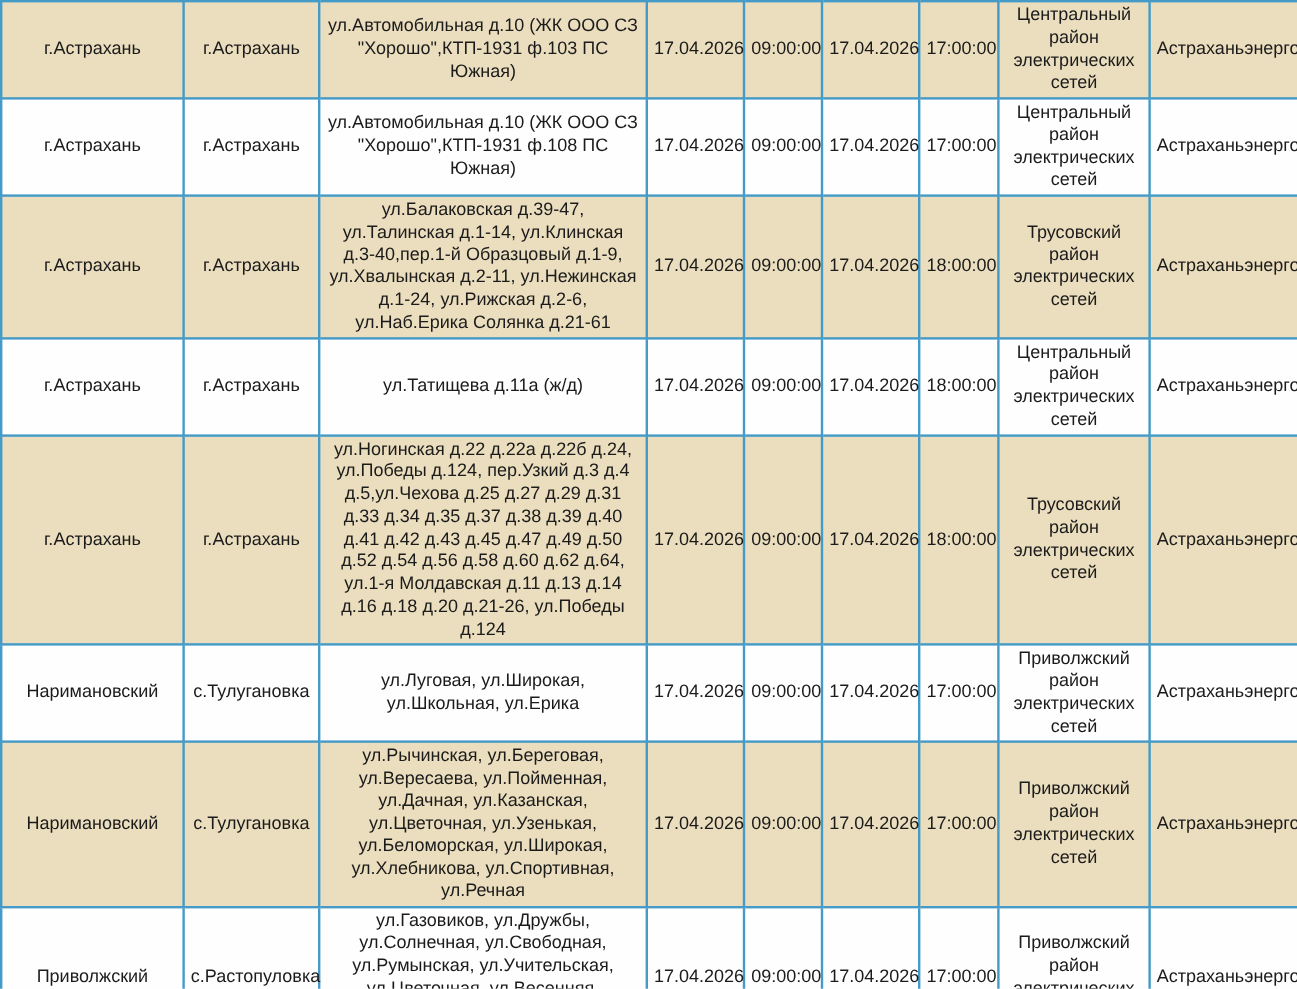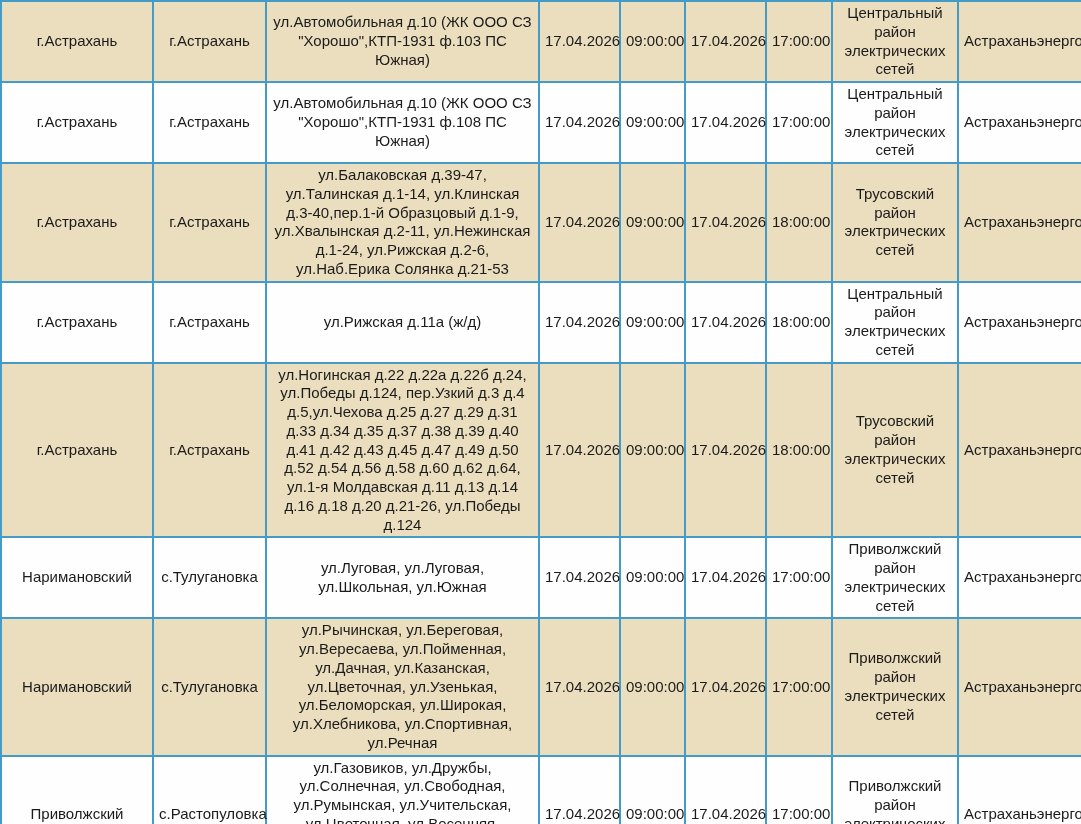--- a/index.html
+++ b/index.html
@@ -78,32 +78,32 @@
         <td data-name="start-date-cell">17.04.2026</td>
         <td data-name="start-time-cell">09:00:00</td>
         <td data-name="end-date-cell">17.04.2026</td>
         <td data-name="end-time-cell">17:00:00</td>
         <td data-name="res-cell" class="wrap">Центральный район электрических сетей</td>
         <td data-name="company-cell">Астраханьэнерго</td>
       </tr>
       <tr data-name="table-row">
         <td data-name="district-cell">г.Астрахань</td>
         <td data-name="settlement-cell">г.Астрахань</td>
-        <td data-name="addresses-cell" class="wrap">ул.Балаковская д.39-47, ул.Талинская д.1-14, ул.Клинская д.3-40,пер.1-й Образцовый д.1-9, ул.Хвалынская д.2-11, ул.Нежинская д.1-24, ул.Рижская д.2-6, ул.Наб.Ерика Солянка д.21-53</td>
+        <td data-name="addresses-cell" class="wrap">ул.Балаковская д.39-47, ул.Талинская д.1-14, ул.Клинская д.3-40,пер.1-й Образцовый д.1-9, ул.Хвалынская д.2-11, ул.Нежинская д.1-24, ул.Рижская д.2-6, ул.Наб.Ерика Солянка д.21-61</td>
         <td data-name="start-date-cell">17.04.2026</td>
         <td data-name="start-time-cell">09:00:00</td>
         <td data-name="end-date-cell">17.04.2026</td>
         <td data-name="end-time-cell">18:00:00</td>
         <td data-name="res-cell" class="wrap">Трусовский район электрических сетей</td>
         <td data-name="company-cell">Астраханьэнерго</td>
       </tr>
       <tr data-name="table-row">
         <td data-name="district-cell">г.Астрахань</td>
         <td data-name="settlement-cell">г.Астрахань</td>
-        <td data-name="addresses-cell" class="wrap">ул.Рижская д.11а (ж/д)</td>
+        <td data-name="addresses-cell" class="wrap">ул.Татищева д.11а (ж/д)</td>
         <td data-name="start-date-cell">17.04.2026</td>
         <td data-name="start-time-cell">09:00:00</td>
         <td data-name="end-date-cell">17.04.2026</td>
         <td data-name="end-time-cell">18:00:00</td>
         <td data-name="res-cell" class="wrap">Центральный район электрических сетей</td>
         <td data-name="company-cell">Астраханьэнерго</td>
       </tr>
       <tr data-name="table-row">
         <td data-name="district-cell">г.Астрахань</td>
         <td data-name="settlement-cell">г.Астрахань</td>
@@ -111,21 +111,21 @@
         <td data-name="start-date-cell">17.04.2026</td>
         <td data-name="start-time-cell">09:00:00</td>
         <td data-name="end-date-cell">17.04.2026</td>
         <td data-name="end-time-cell">18:00:00</td>
         <td data-name="res-cell" class="wrap">Трусовский район электрических сетей</td>
         <td data-name="company-cell">Астраханьэнерго</td>
       </tr>
       <tr data-name="table-row">
         <td data-name="district-cell">Наримановский</td>
         <td data-name="settlement-cell">с.Тулугановка</td>
-        <td data-name="addresses-cell" class="wrap">ул.Луговая, ул.Луговая, ул.Школьная, ул.Южная</td>
+        <td data-name="addresses-cell" class="wrap">ул.Луговая, ул.Широкая, ул.Школьная, ул.Ерика</td>
         <td data-name="start-date-cell">17.04.2026</td>
         <td data-name="start-time-cell">09:00:00</td>
         <td data-name="end-date-cell">17.04.2026</td>
         <td data-name="end-time-cell">17:00:00</td>
         <td data-name="res-cell" class="wrap">Приволжский район электрических сетей</td>
         <td data-name="company-cell">Астраханьэнерго</td>
       </tr>
       <tr data-name="table-row">
         <td data-name="district-cell">Наримановский</td>
         <td data-name="settlement-cell">с.Тулугановка</td>

